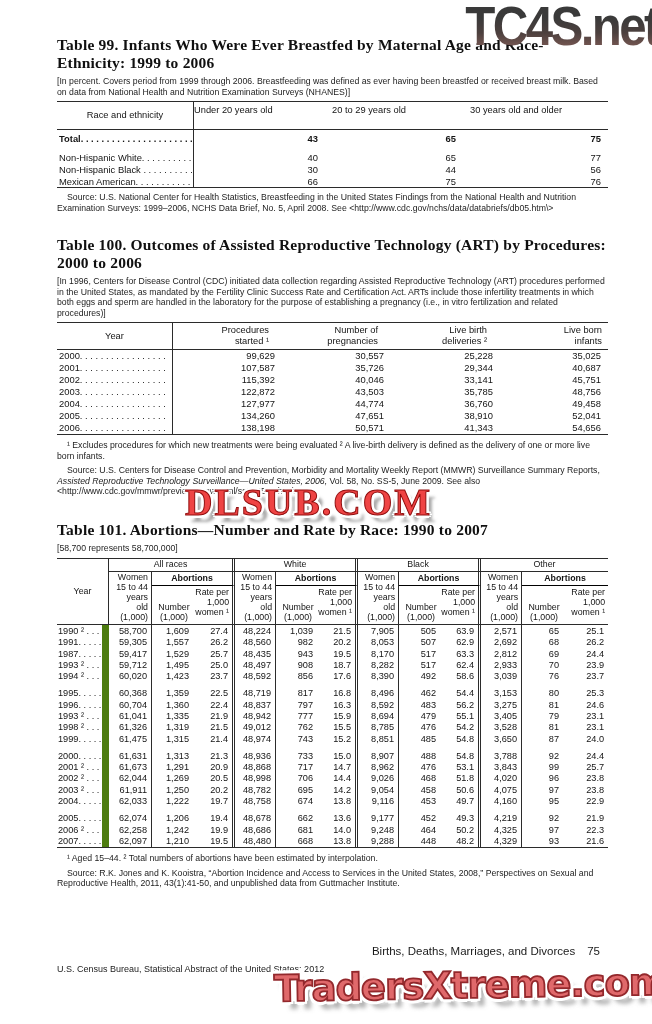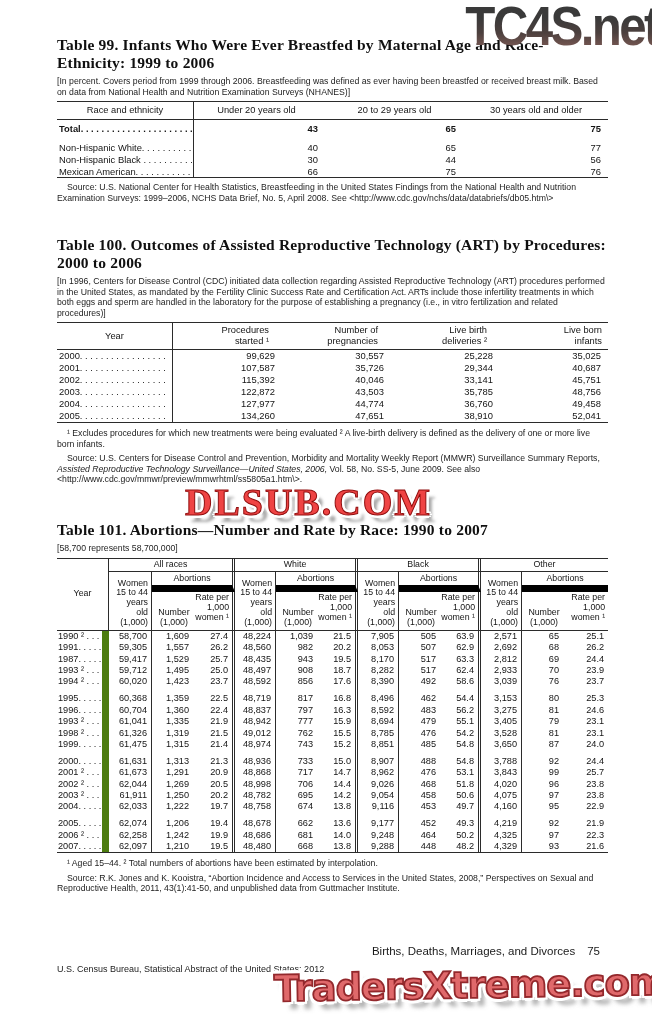--- a/index.html
+++ b/index.html
@@ -26,21 +26,21 @@
   .fnote { margin-top:5px; }
   .it { font-style:italic; }
 
   table { border-collapse:separate; border-spacing:0; table-layout:fixed; width:551px; margin-top:4px; }
   th { font-weight:normal; }
   td { font-size:9.4px; line-height:11px; padding:0.5px 6px 0.5px 0; text-align:right; }
   td:first-child { text-align:left; white-space:nowrap; overflow:hidden; padding-left:2px; padding-right:2px; }
 
   
   #t99 { border-top:1px solid #2b2b2b; border-bottom:1.4px solid #2b2b2b; }
-  #t99 thead th { font-size:9.3px; line-height:11px; border-bottom:1.4px solid #2b2b2b; padding:3px 13px 3px 0; text-align:center; }
+  #t99 thead th { font-size:9.3px; line-height:11px; border-bottom:1.4px solid #2b2b2b; padding:3px 13px 13px 0; text-align:left; }
   #t99 thead th:first-child { text-align:center; border-right:1px solid #2b2b2b; padding:3px 2px; }
   #t99 thead th:last-child { padding-right:6px; }
   #t99 td { padding-right:14px; }
   #t99 td:last-child { padding-right:7px; }
   #t99 td:first-child { border-right:1px solid #2b2b2b; padding-right:2px; }
   #t99 tbody tr:first-child td { font-weight:bold; padding-top:3px; padding-bottom:7px; }
 
   
   #t100 { border-top:1px solid #2b2b2b; border-bottom:1.4px solid #2b2b2b; }
   #t100 thead th { font-size:9.3px; line-height:10.8px; border-bottom:1.4px solid #2b2b2b; vertical-align:bottom; text-align:right; padding:2px 13px 2px 0; white-space:pre-line; }
@@ -48,21 +48,21 @@
   #t100 thead th:last-child { padding-right:6px; }
   #t100 td { padding-right:7px; }
   #t100 td:first-child { border-right:1px solid #2b2b2b; }
 
   
   #t101 { border-top:1px solid #2b2b2b; border-bottom:1.4px solid #2b2b2b; }
   #t101 th { font-size:8.8px; line-height:9.8px; white-space:pre-line;margin-top:26px; }
   #t101 th.yr   { text-align:center; vertical-align:middle; border-right:1px solid #2b2b2b; border-bottom:1.4px solid #2b2b2b; }
   #t101 th.grp  { text-align:center; border-bottom:1px solid #2b2b2b; padding:1.5px 0; }
   #t101 th.w    { text-align:right; vertical-align:bottom; border-right:1px solid #2b2b2b; border-bottom:1.4px solid #2b2b2b; padding:1px 3px 2px 0; }
-  #t101 th.ab   { text-align:center; border-bottom:7px solid #000000; padding:1.5px 0; }
+  #t101 th.ab   { text-align:center; border-bottom:1px solid #000000; padding:1.5px 0;font-weight:bold; }
   #t101 th.num  { text-align:center; vertical-align:bottom; border-bottom:1.4px solid #2b2b2b; padding:1px 0 2px 3px; }
   #t101 th.rate { text-align:right; vertical-align:bottom; border-bottom:1.4px solid #2b2b2b; padding:1px 3px 7px 0; }
   #t101 .gb { border-right:3px double #2b2b2b; }
   #t101 td { font-size:9.2px; line-height:10.6px; padding:0.4px 4px 0.4px 0; }
   #t101 td:first-child { border-right:7px solid #4d7c0f; padding-left:1px; }
   #t101 td:nth-child(2), #t101 td:nth-child(5), #t101 td:nth-child(8), #t101 td:nth-child(11) { border-right:1px solid #2b2b2b; }
   #t101 td:nth-child(4), #t101 td:nth-child(7), #t101 td:nth-child(10) { border-right:3px double #2b2b2b; }
   #t101 tr.group-gap td { padding-top:6px; }
 
   
@@ -213,20 +213,27 @@
             <td>44,774</td>
             <td>36,760</td>
             <td>49,458</td>
           </tr>
           <tr>
             <td>2005. . . . . . . . . . . . . . . . .</td>
             <td>134,260</td>
             <td>47,651</td>
             <td>38,910</td>
             <td>52,041</td>
+          </tr>
+          <tr>
+            <td>2006. . . . . . . . . . . . . . . . .</td>
+            <td>138,198</td>
+            <td>50,571</td>
+            <td>41,343</td>
+            <td>54,656</td>
           </tr>
         </tbody>
     </table>
     <p class="fnote">¹ Excludes procedures for which new treatments were being evaluated ² A live-birth delivery is defined as the delivery of one or more live born infants.</p>
     <p class="src"><span>Source: U.S. Centers for Disease Control and Prevention, Morbidity and Mortality Weekly Report (MMWR) Surveillance Summary Reports, </span><span class="it">Assisted Reproductive Technology Surveillance—United States, 2006,</span><span> Vol. 58, No. SS-5, June 2009. See also &lt;http://www.cdc.gov/mmwr/preview/mmwrhtml/ss5805a1.htm\&gt;.</span></p>
   </div>
 
   <div class="wm" id="wm-mid">DLSUB.COM</div>
 
   <div class="section" id="sec101">

